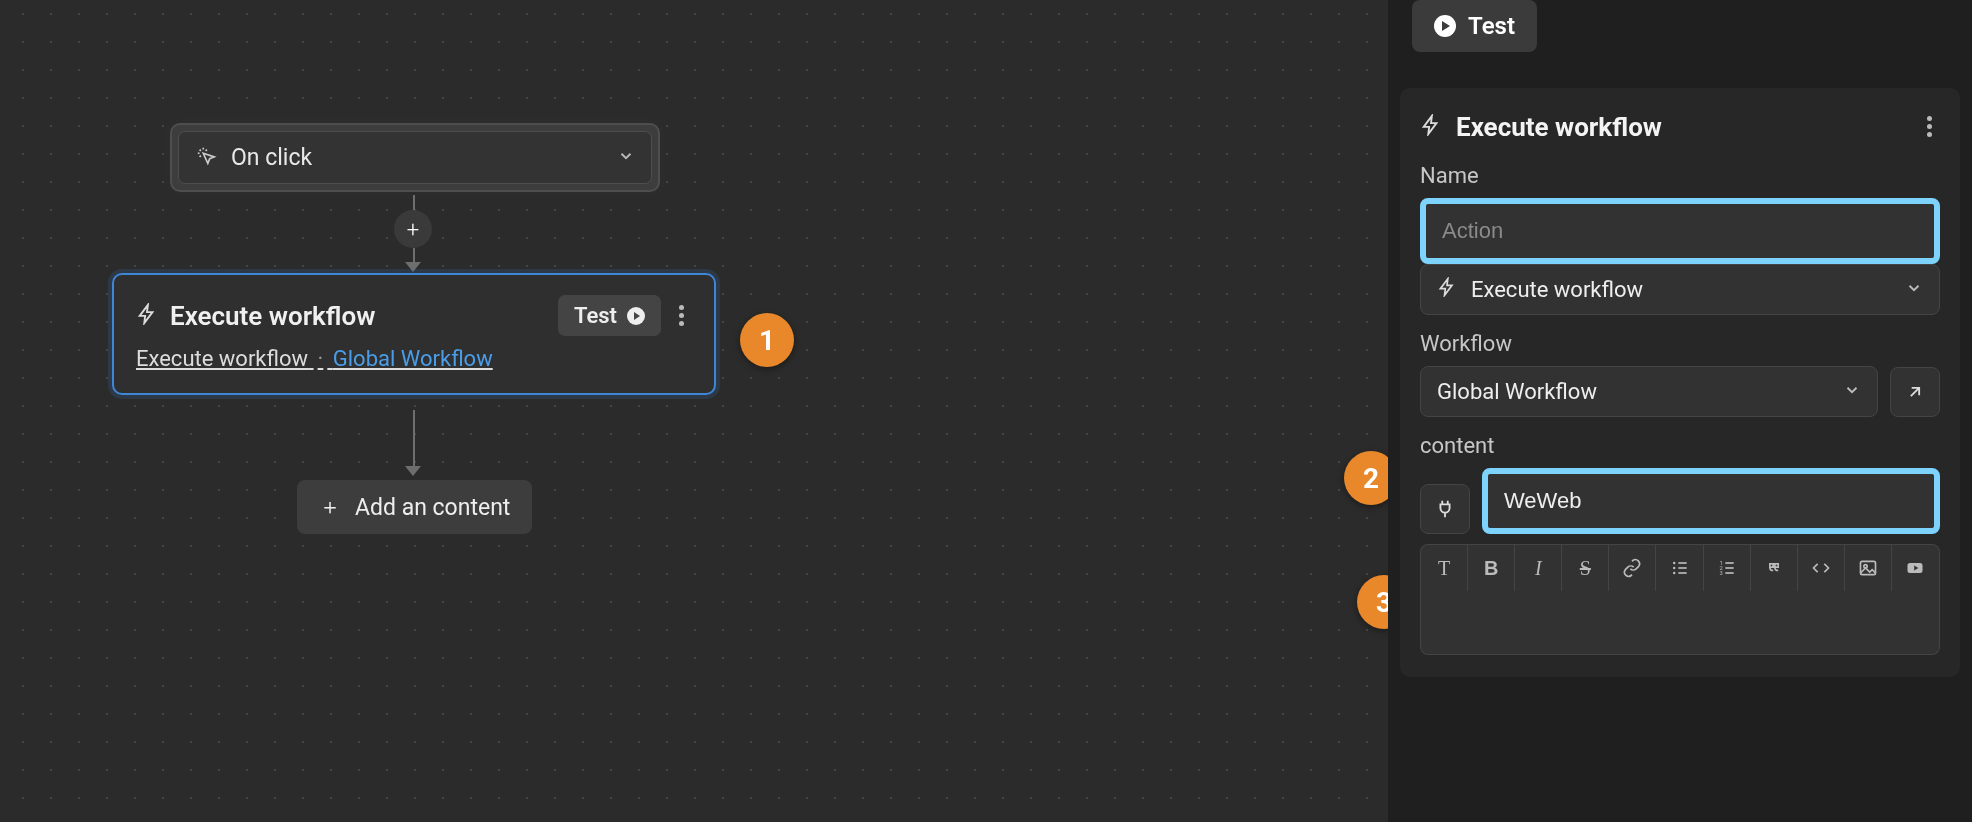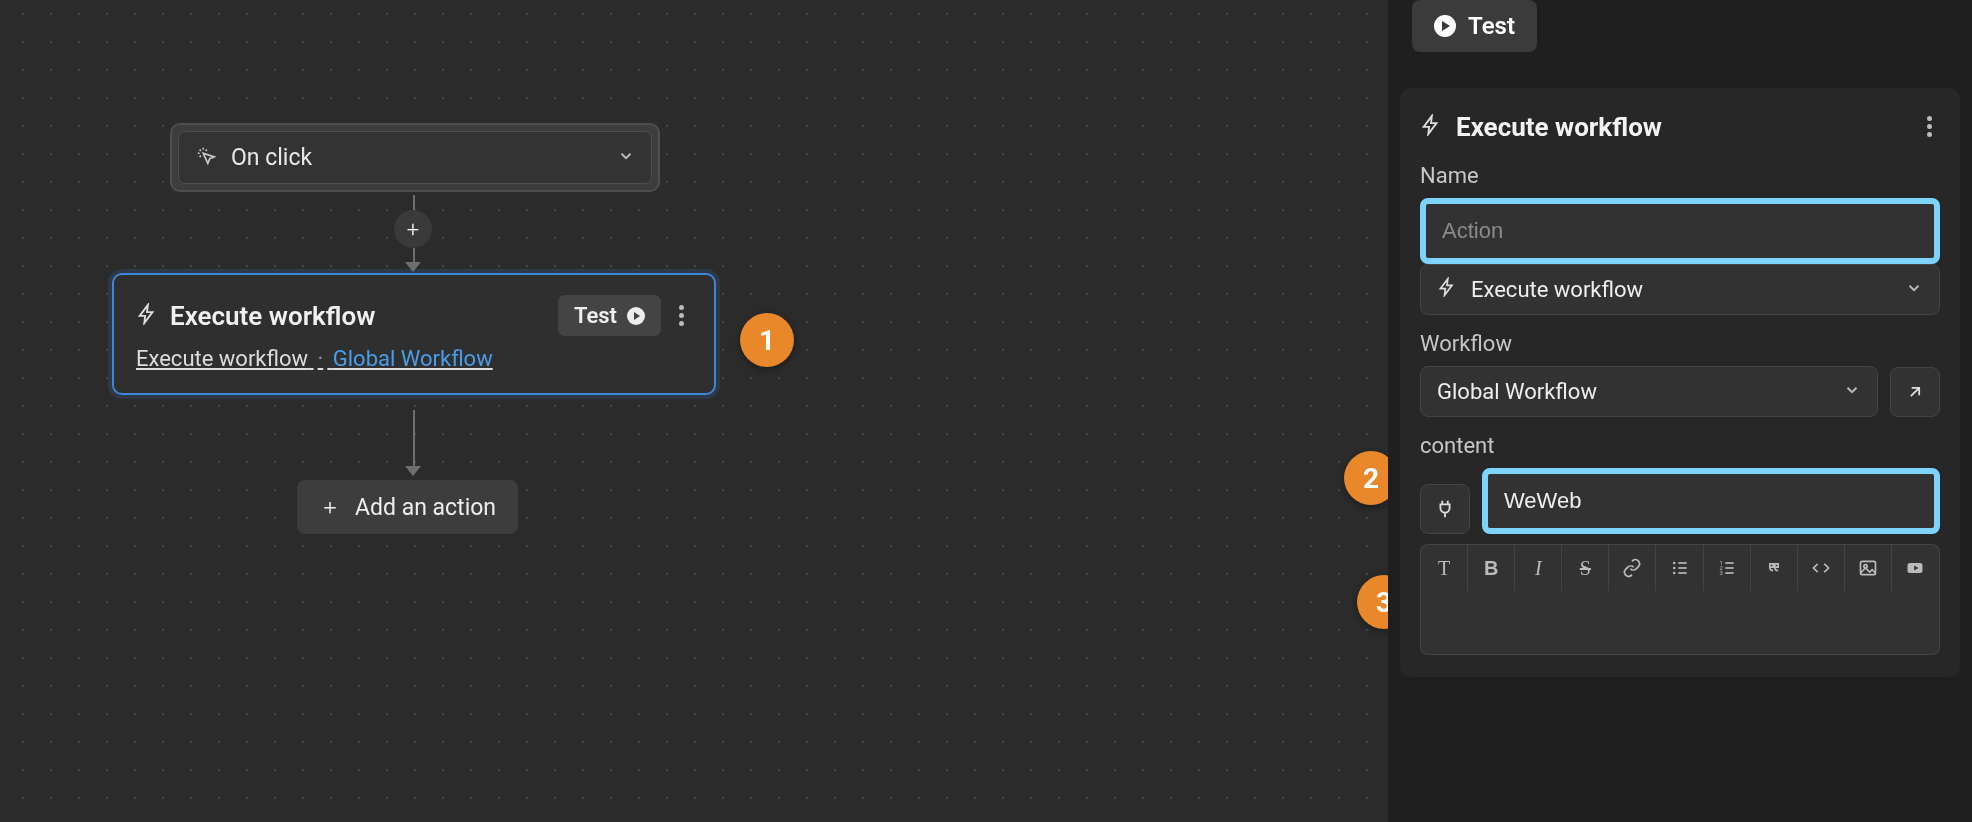--- a/index.html
+++ b/index.html
@@ -295,21 +295,21 @@
       <span class="sep">·</span>
       <span class="link">Global Workflow</span>
     </div>
   </div>
 
   <div class="connector-line" style="top:410px; height:58px;"></div>
   <div class="arrow-down" style="top:466px;"></div>
 
   <div class="add-action">
     <span class="plus">＋</span>
-    <span>Add an action</span>
+    <span>Add an content</span>
   </div>
 
   <div class="callout" style="left:740px; top:313px;">1</div>
 </div>
 
 <div class="callout callout-2">2</div>
 <div class="callout callout-3">3</div>
 
 <div class="panel">
   <div class="panel-top">

